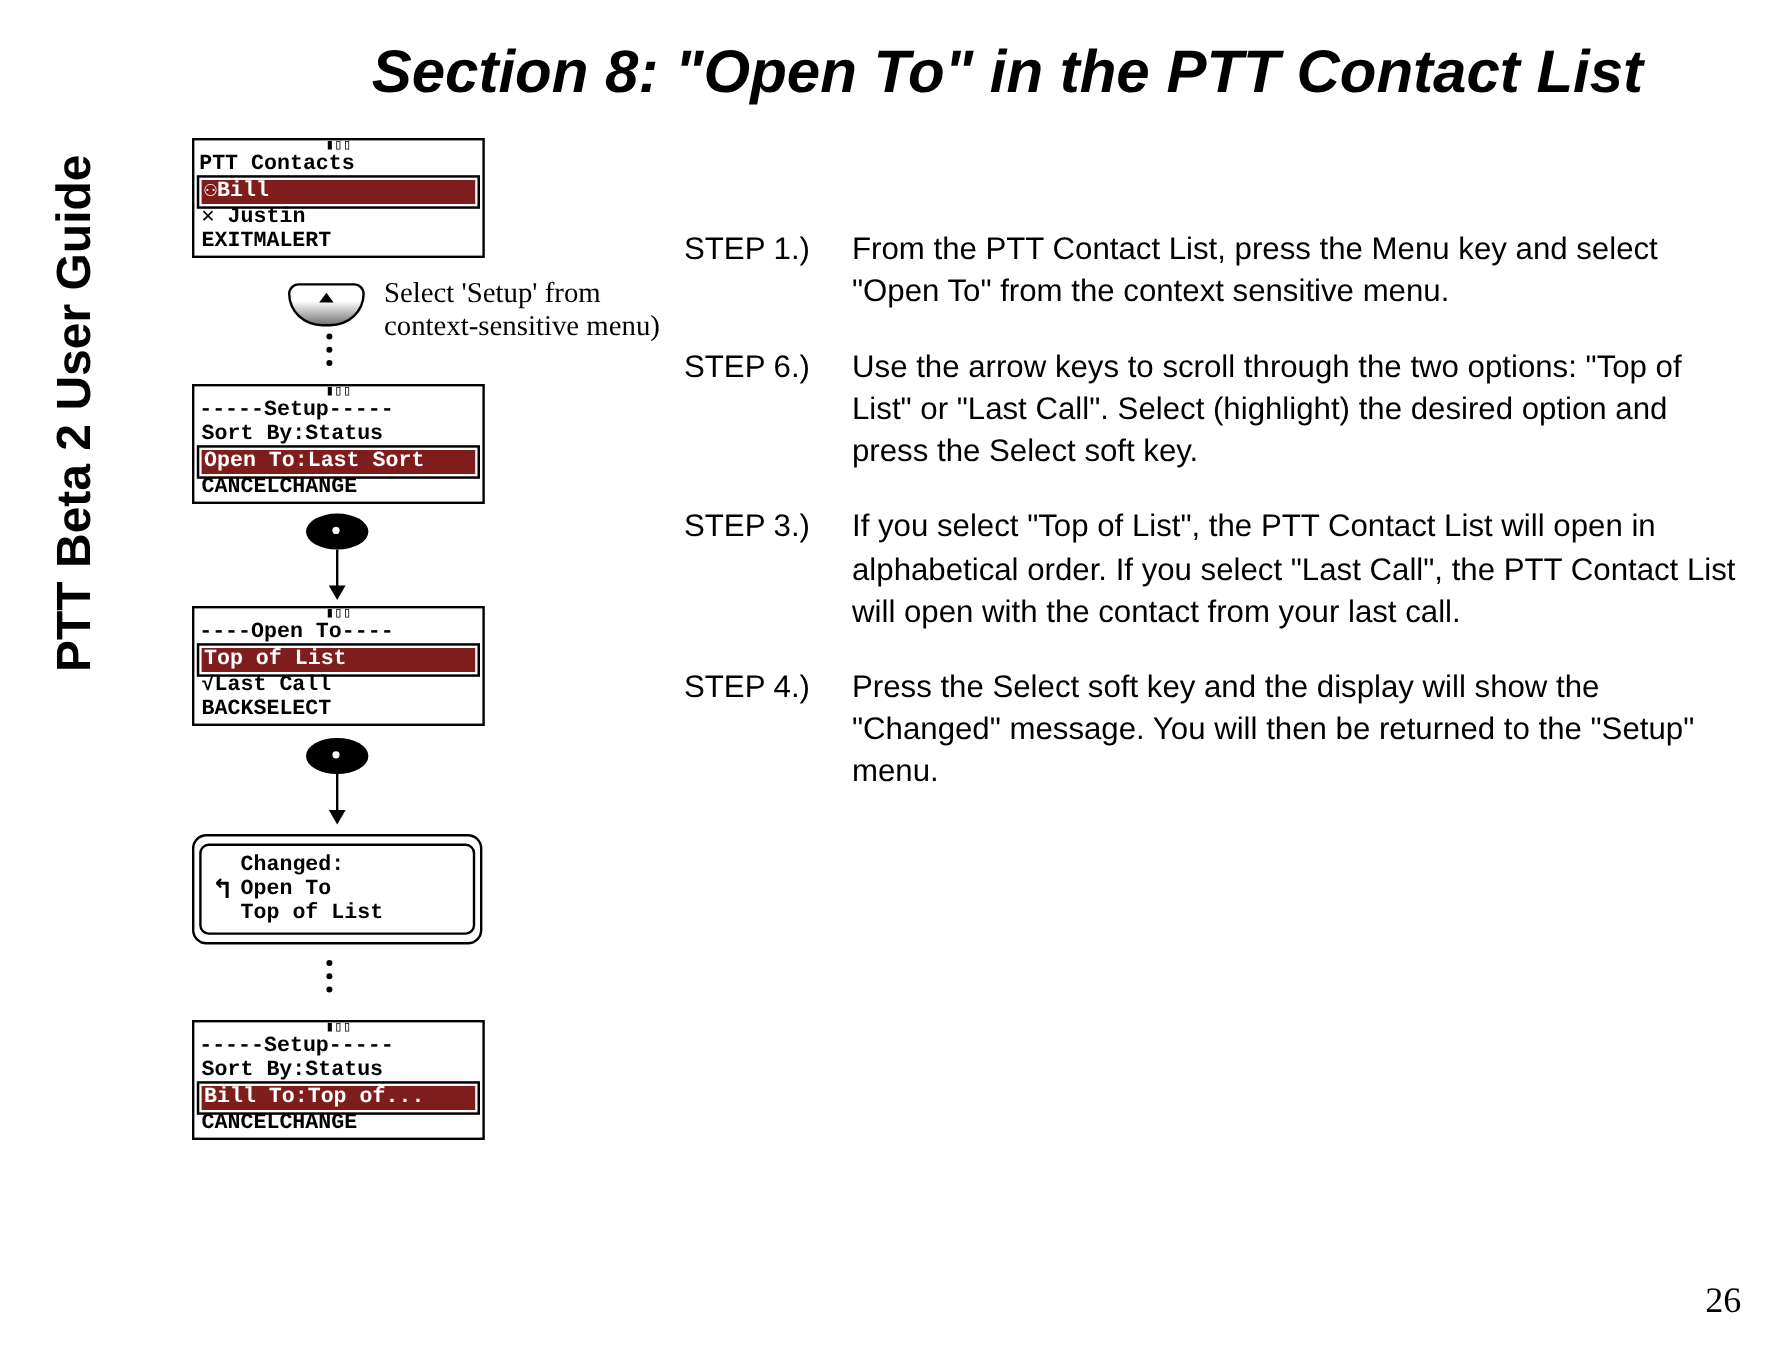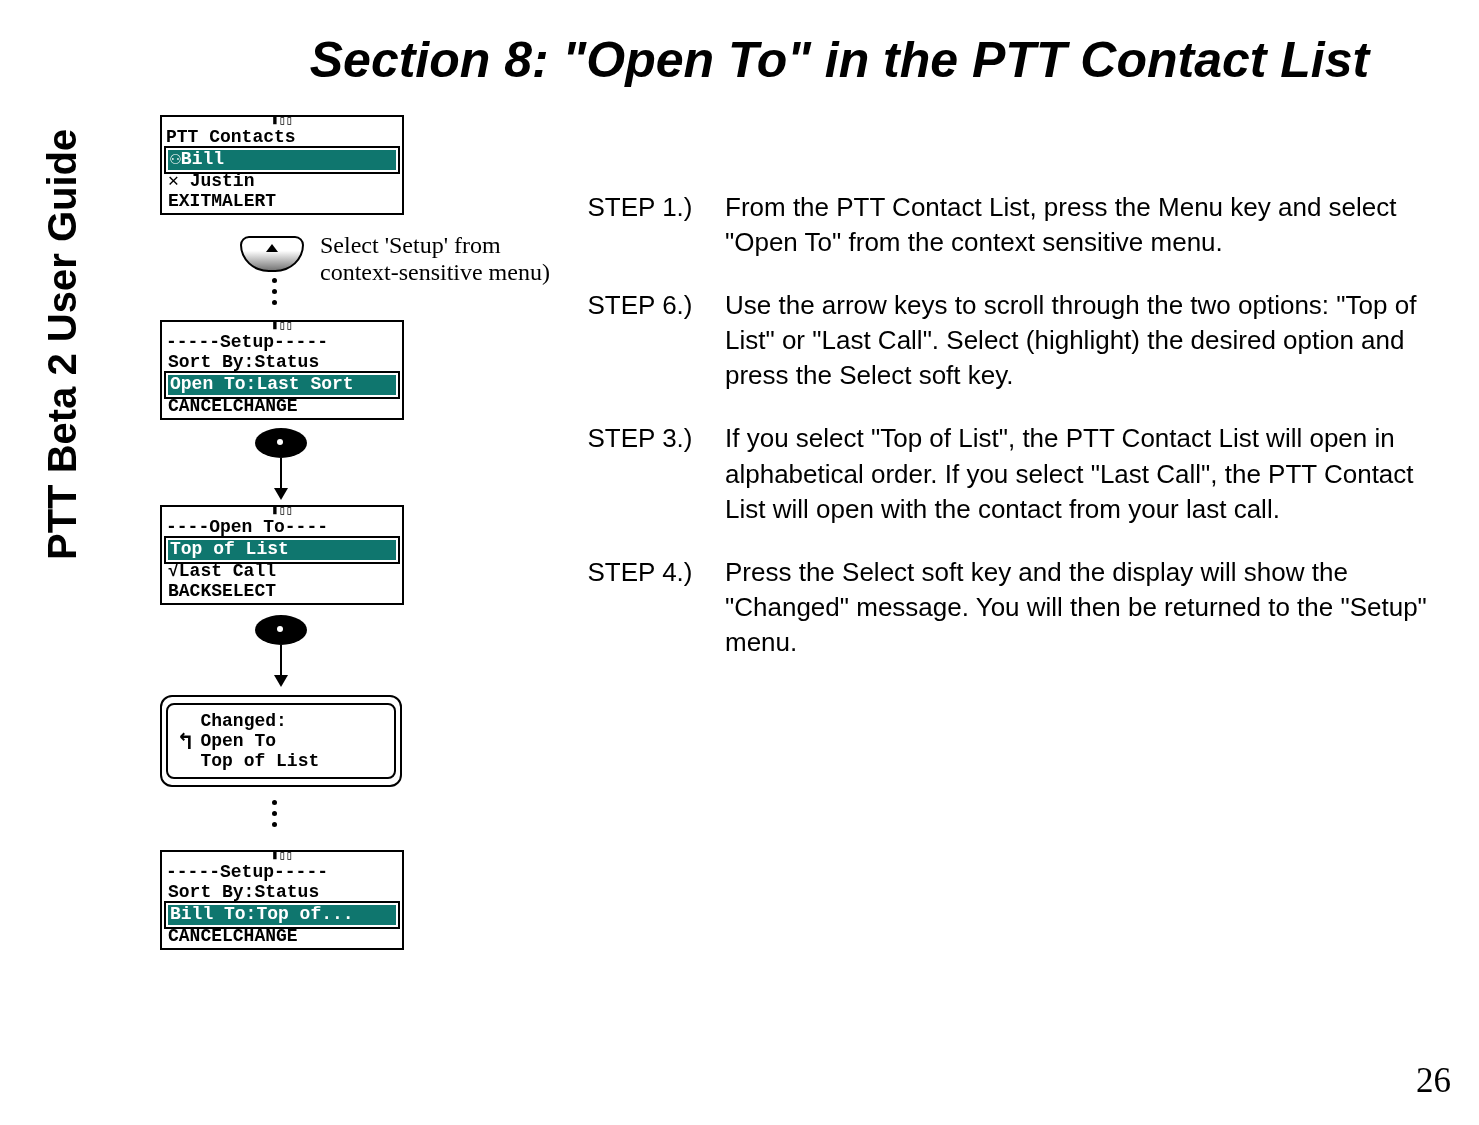--- a/index.html
+++ b/index.html
@@ -32,44 +32,42 @@
     font-weight: bold;
     font-style: italic;
     font-size: 50px;
     font-family: Verdana, sans-serif;
     line-height: 1.2;
   }
   .page-number {
     position: absolute;
     bottom: 24px;
     right: 28px;
-    font-size: 35px;
+    font-size: 30px;
     font-family: "Times New Roman", serif;
   }
   .steps {
     position: absolute;
     left: 570px;
     top: 190px;
     right: 30px;
     font-family: Verdana, sans-serif;
     font-size: 26px;
     line-height: 1.35;
   }
   .step {
     display: flex;
     margin-bottom: 28px;
   }
   .step-label {
     flex: 0 0 140px;
     white-space: nowrap;
-    text-align: center;
   }
   .step-body {
     flex: 1;
-    margin-left: 15px;
   }
 
   
   .phone {
     position: absolute;
     width: 240px;
     background: #fff;
     border: 2px solid #000;
     font-family: "Courier New", monospace;
     font-weight: bold;
@@ -84,21 +82,21 @@
   .phone .title-row {
     text-align: left;
     padding: 0 4px;
   }
   .phone .row {
     padding: 0 6px;
     white-space: nowrap;
     overflow: hidden;
   }
   .phone .row.highlight {
-    background: #0f766e;
+    background: #7f1d1d;
     color: #fff;
     border: 2px solid #fff;
     outline: 2px solid #000;
     margin: 0 4px;
     padding: 0 2px;
   }
   .phone .softkeys {
     display: flex;
     justify-content: flex-start;
     padding: 0 6px 2px 6px;

